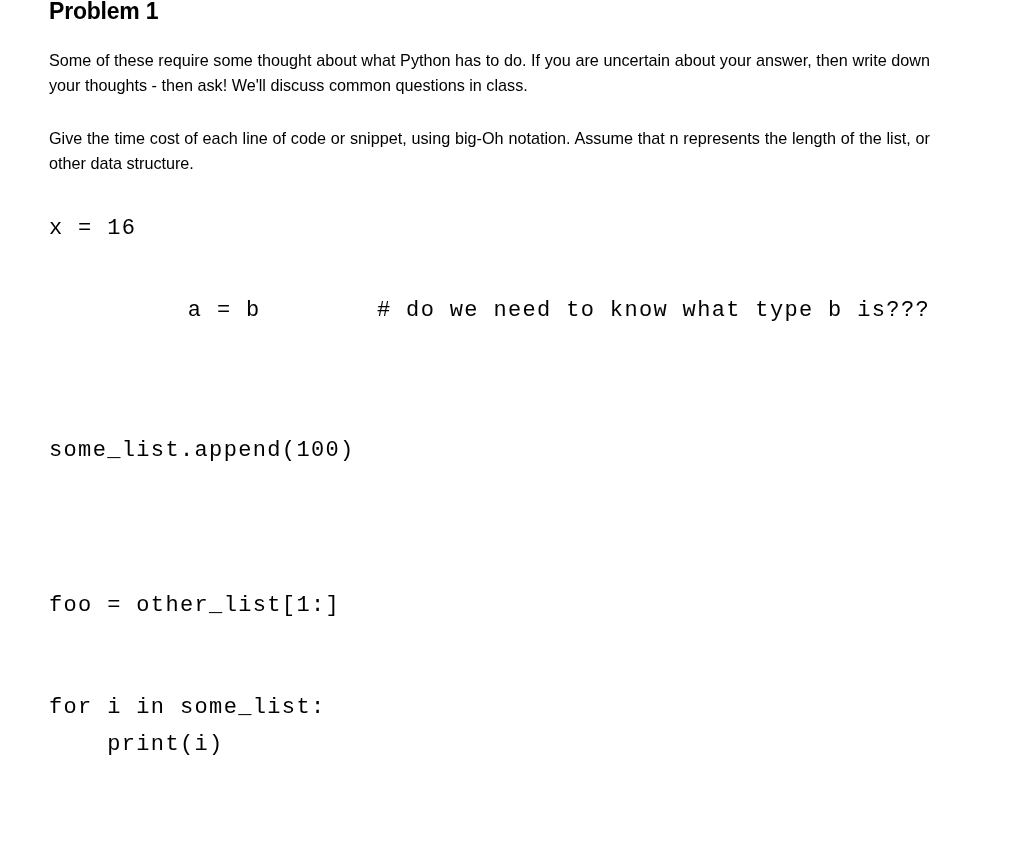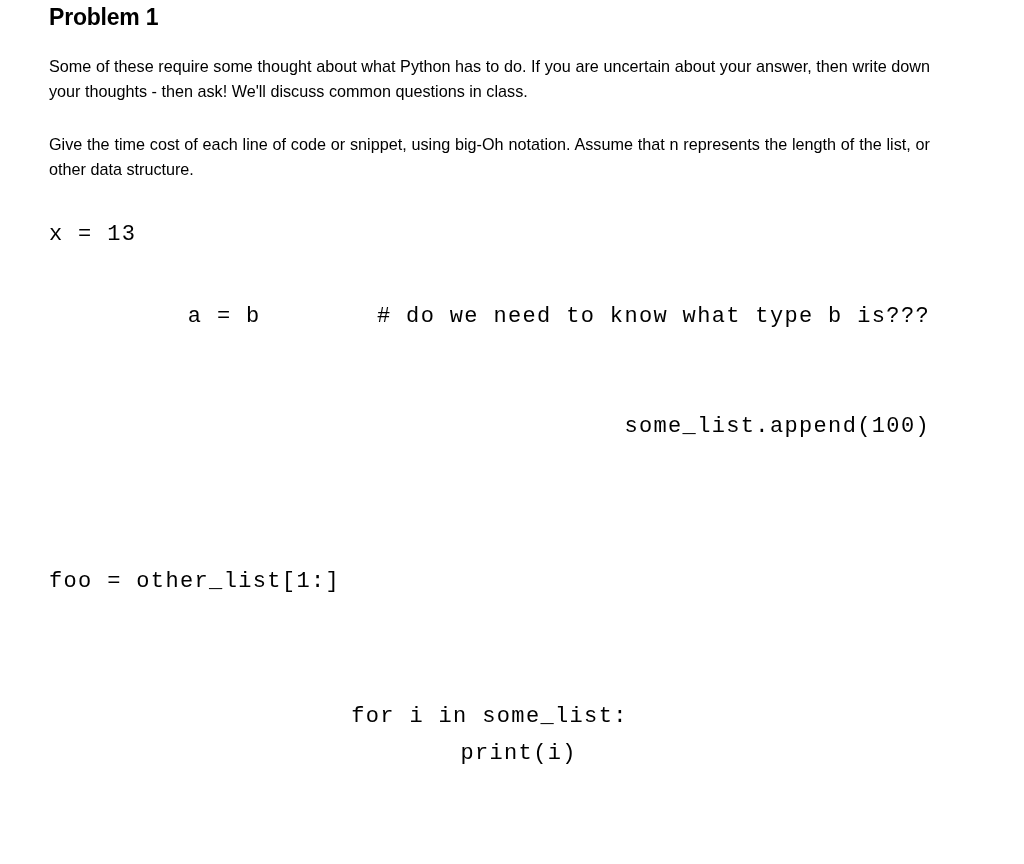--- a/index.html
+++ b/index.html
@@ -24,21 +24,21 @@
     width: 881px;
   }
 
   .problem-title {
     font-family: "Liberation Sans", sans-serif;
     font-weight: bold;
     font-size: 23px;
     line-height: 1.0;
     letter-spacing: -0.2px;
     margin: 0;
-    padding-top: 6px;
+    padding-top: 0;
   }
 
   .prose {
     font-family: "Liberation Sans", sans-serif;
     font-size: 16.2px;
     line-height: 25px;
     text-align: justify;
     margin: 0;
     white-space: normal;
   }
@@ -51,36 +51,36 @@
     font-size: 22px;
     line-height: 37px;
     white-space: pre;
     letter-spacing: 1.35px;
     margin: 0;
     color: #000000;
   }
 
   .code-1 { margin-top: 34px; }
   .code-2 { margin-top: 45px; text-align: right; }
-  .code-3 { margin-top: 73px; text-align: right; }
+  .code-3 { margin-top: 103px; }
   .code-4 { margin-top: 118px; }
-  .code-5 { margin-top: 98px; text-align: center; }
+  .code-5 { margin-top: 65px; }
 </style>
 </head>
 <body>
 
 <div class="page">
 
   <h1 class="problem-title">Problem 1</h1>
 
   <p class="prose prose-2">Some of these require some thought about what Python has to do.  If you are uncertain about your answer, then write down your thoughts - then ask!  We'll discuss common questions in class.</p>
 
   <p class="prose prose-1">Give the time cost of each line of code or snippet, using big-Oh notation.  Assume that n represents the length of the list, or other data structure.</p>
 
-  <pre class="code-block code-1">x = 13</pre>
+  <pre class="code-block code-1">x = 16</pre>
 
   <pre class="code-block code-2">a = b        # do we need to know what type b is???</pre>
 
   <pre class="code-block code-3">some_list.append(100)</pre>
 
   <pre class="code-block code-4">foo = other_list[1:]</pre>
 
   <pre class="code-block code-5">for i in some_list:
     print(i)</pre>
 

